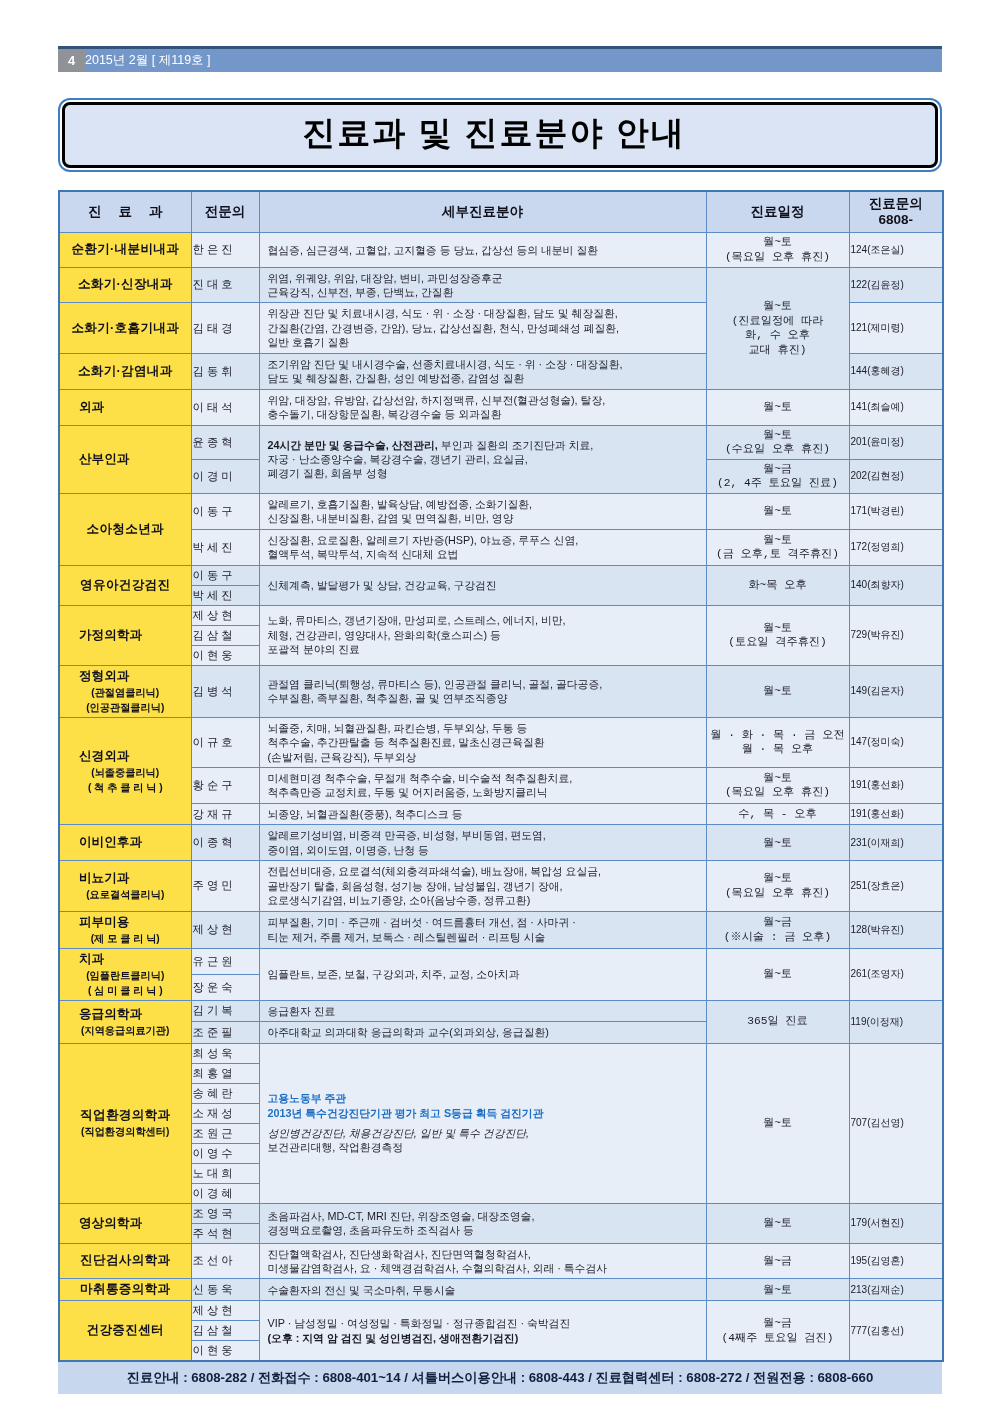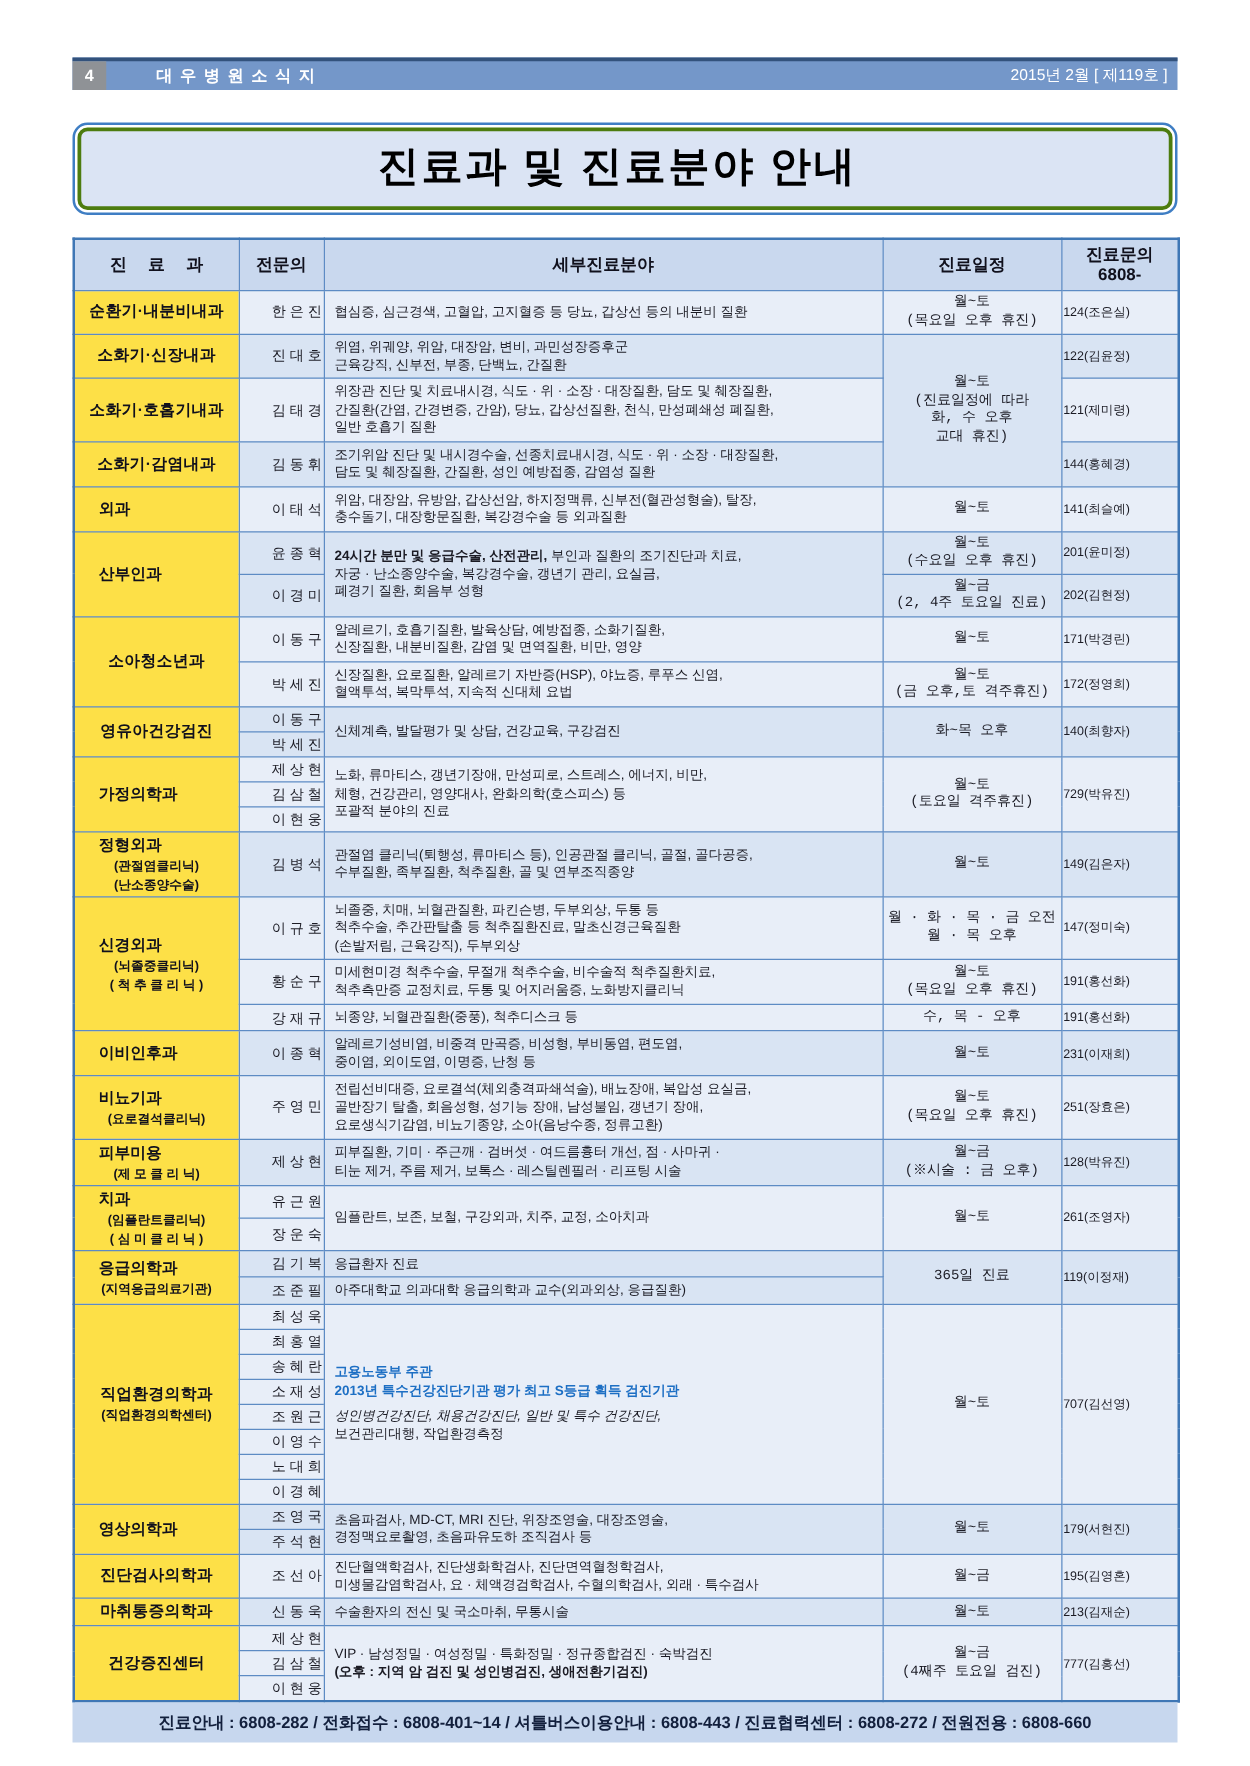--- a/index.html
+++ b/index.html
@@ -12,56 +12,55 @@
   .page { padding:46px 58px 0 58px; }
 
   
   .topbar { display:flex; align-items:stretch; height:26px; background:#7497c9; border-top:3px solid #33527c; }
   .pagenum { width:27px; background:#8f9296; color:#fff; font-weight:bold; font-size:13px; display:flex; align-items:center; justify-content:center; }
   .brand { flex:1; color:#fff; font-size:13px; font-weight:bold; letter-spacing:6px; display:flex; align-items:center; padding-left:40px; }
   .issue { color:#fff; font-size:12.5px; display:flex; align-items:center; padding-right:8px;text-align:right; }
 
   
   .titlebox-outer { margin-top:26px; border:2px solid #3f7ec4; border-radius:12px; padding:2px; }
-  .titlebox { border:3px solid #4d7c0f; border-radius:8px; background:#dbe4f4; text-align:center; font-size:33px; font-weight:bold; color:#000; padding:6px 12px 9px 0; letter-spacing:2px; }
+  .titlebox { border:3px solid #000000; border-radius:8px; background:#dbe4f4; text-align:center; font-size:33px; font-weight:bold; color:#000; padding:6px 12px 9px 0; letter-spacing:2px; }
 
   
   table { border-collapse:collapse; width:100%; margin-top:18px; border:2px solid #3f77b5; table-layout:fixed; }
   th,td { border:1px solid #5d8bc4; }
   th { background:#c9d8ee; font-size:13.5px; font-weight:bold; color:#10101c; padding:4px 2px; line-height:1.2; }
   .spread { display:block; text-align:justify; text-align-last:justify; }
   th .spread { padding:0 26px; }
   td { font-size:10.8px; color:#1b1b24; }
   td:not(.dept) { background:#e8eef8; }
   tr.alt td:not(.dept) { background:#d9e4f3; }
   td.dept { background:#fde047; text-align:center; vertical-align:middle; padding:2px 5px; }
   .dmain { font-weight:bold; font-size:12.6px; color:#10101c; letter-spacing:0.3px; }
   .dmain.spread { padding:0 14px; letter-spacing:0; }
   .dsub { font-size:10.2px; font-weight:bold; color:#10101c; margin-top:1px; }
-  td.doc { text-align:right; vertical-align:middle; font-size:11.3px; padding:2px 1px; white-space:nowrap; }
+  td.doc { text-align:left; vertical-align:middle; font-size:11.3px; padding:2px 1px; white-space:nowrap; }
   td.det { padding:3px 8px; vertical-align:middle; }
   .dl { line-height:1.34; }
   .dl .b { font-weight:bold; }
   .dl .blue { color:#1d6fc4; font-weight:bold; }
   .dl.gap { margin-top:6px;font-style:italic; }
   td.sch { text-align:center; vertical-align:middle; font-size:11.2px; line-height:1.3; padding:2px 1px;font-family:Liberation Mono, monospace; }
   td.con { text-align:left; vertical-align:middle; font-size:10px; padding:2px 1px; }
 
   
   .note { font-size:11.7px; font-weight:bold; color:#14141f; margin:10px 0 8px 0; letter-spacing:-0.2px; }
   .band { background:#c7d7ee; text-align:center; font-weight:bold; font-size:13.2px; color:#121f3c; padding:7px 0; margin-bottom:10px; }
 </style>
 </head>
 <body>
 
 <div class="page">
 
   <header class="topbar">
     <div class="pagenum">4</div>
-    <div class="brand">대우병원소식지</div>
     <div class="issue">2015년 2월 [ 제119호 ]</div>
   </header>
 
   <div class="titlebox-outer">
     <div class="titlebox">진료과 및 진료분야 안내</div>
   </div>
 
   <table>
     <colgroup id="cols">
         <col style="width: 132px;">
@@ -238,21 +237,21 @@
         <tr>
           <td class="doc">김 삼 철</td>
         </tr>
         <tr>
           <td class="doc">이 현 웅</td>
         </tr>
         <tr class="alt">
           <td class="dept">
             <div class="dmain spread">정형외과</div>
             <div class="dsub">(관절염클리닉)</div>
-            <div class="dsub">(난소종양수술)</div>
+            <div class="dsub">(인공관절클리닉)</div>
           </td>
           <td class="doc">김 병 석</td>
           <td class="det">
             <div class="dl"><span>관절염 클리닉(퇴행성, 류마티스 등), 인공관절 클리닉, 골절, 골다공증,</span></div>
             <div class="dl"><span>수부질환, 족부질환, 척추질환, 골 및 연부조직종양</span></div>
           </td>
           <td class="sch">
             <div>월~토</div>
           </td>
           <td class="con">149(김은자)</td>

